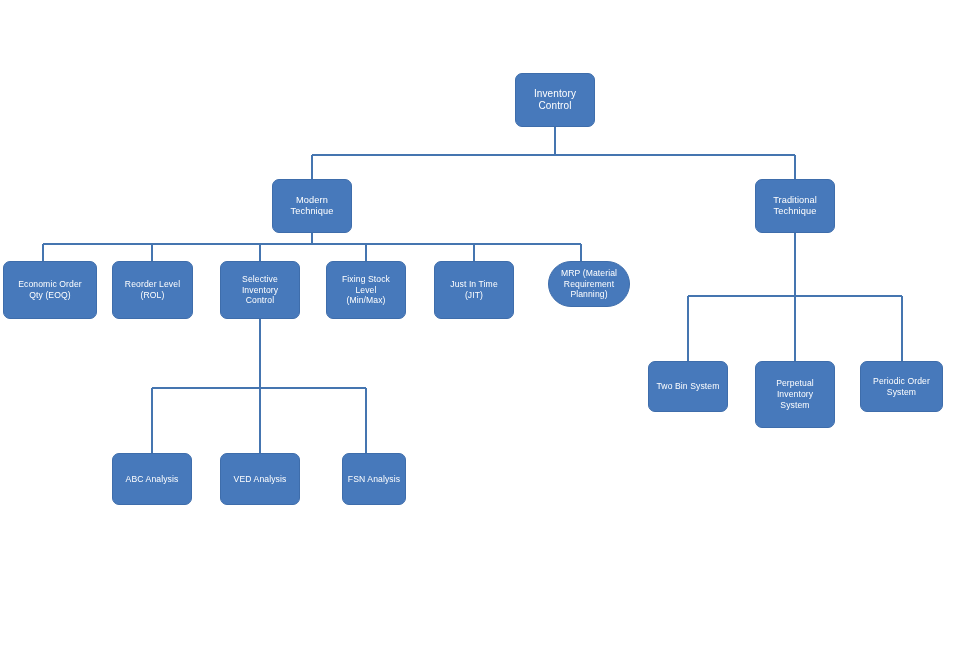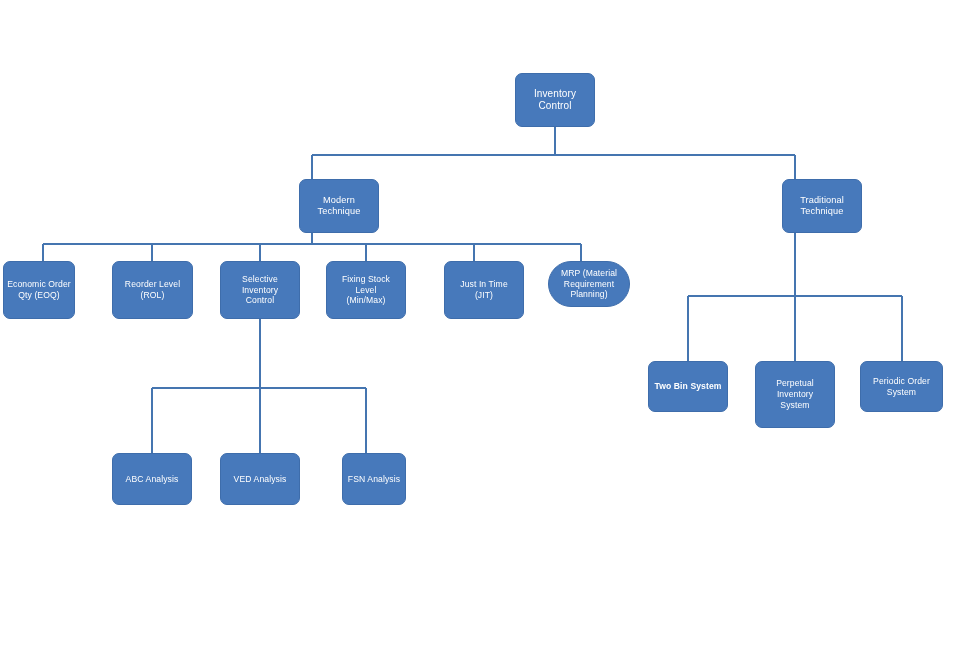--- a/index.html
+++ b/index.html
@@ -43,21 +43,21 @@
     padding: 2px 3px;
     z-index: 2;
     box-shadow: 0 0 0 0 rgba(0,0,0,0);
   }
   .node .label {
     display: block;
     white-space: pre-line;
     width: 100%;
   }
   .fs-10 { font-size: 10px; }
-  .fs-9  { font-size: 9.2px; margin-left: 27px; }
+  .fs-9  { font-size: 9.2px; }
   .fs-85 { font-size: 8.6px; }
 </style>
 </head>
 <body>
 
 <div id="canvas">
 
   <svg id="connectors" viewBox="0 0 962 657" xmlns="http://www.w3.org/2000/svg">
     <g fill="none" stroke="#4575B0" stroke-width="2" stroke-linecap="butt">
 
@@ -95,21 +95,21 @@
   <div class="node fs-9" style="left:272px; top:179px; width:80px; height:54px;">
     <span class="label">Modern
 Technique</span>
   </div>
 
   <div class="node fs-9" style="left:755px; top:179px; width:80px; height:54px;justify-content:center;">
     <span class="label">Traditional
 Technique</span>
   </div>
 
-  <div class="node fs-85" style="left:3px; top:261px; width:72px; height:58px;">
+  <div class="node fs-85" style="left:3px; top:261px; width:94px; height:58px;">
     <span class="label">Economic Order
 Qty (EOQ)</span>
   </div>
 
   <div class="node fs-85" style="left:112px; top:261px; width:81px; height:58px;">
     <span class="label">Reorder Level
 (ROL)</span>
   </div>
 
   <div class="node fs-85" style="left:220px; top:261px; width:80px; height:58px;">
@@ -117,32 +117,32 @@
 Inventory
 Control</span>
   </div>
 
   <div class="node fs-85" style="left:326px; top:261px; width:80px; height:58px;">
     <span class="label">Fixing Stock
 Level
 (Min/Max)</span>
   </div>
 
-  <div class="node fs-85" style="left:434px; top:261px; width:80px; height:58px;margin-left:10px;">
+  <div class="node fs-85" style="left:434px; top:261px; width:80px; height:58px;">
     <span class="label">Just In Time
 (JIT)</span>
   </div>
 
   <div class="node fs-85" style="left:548px; top:261px; width:82px; height:46px;border-radius:25px;">
     <span class="label">MRP (Material
 Requirement
 Planning)</span>
   </div>
 
-  <div class="node fs-85" style="left:648px; top:361px; width:80px; height:51px;font-weight:bold;">
+  <div class="node fs-85" style="left:648px; top:361px; width:80px; height:51px;">
     <span class="label">Two Bin System</span>
   </div>
 
   <div class="node fs-85" style="left:755px; top:361px; width:80px; height:67px;">
     <span class="label">Perpetual
 Inventory
 System</span>
   </div>
 
   <div class="node fs-85" style="left:860px; top:361px; width:83px; height:51px;">

